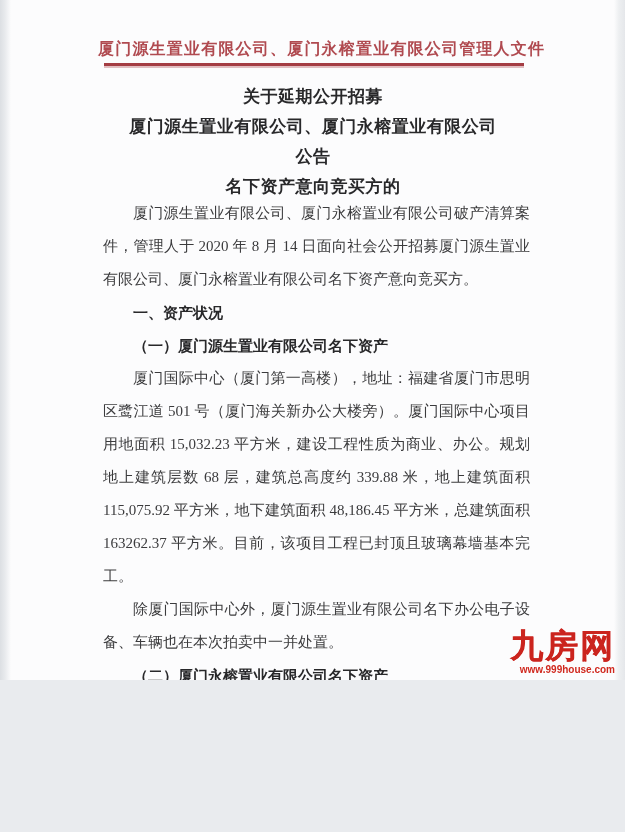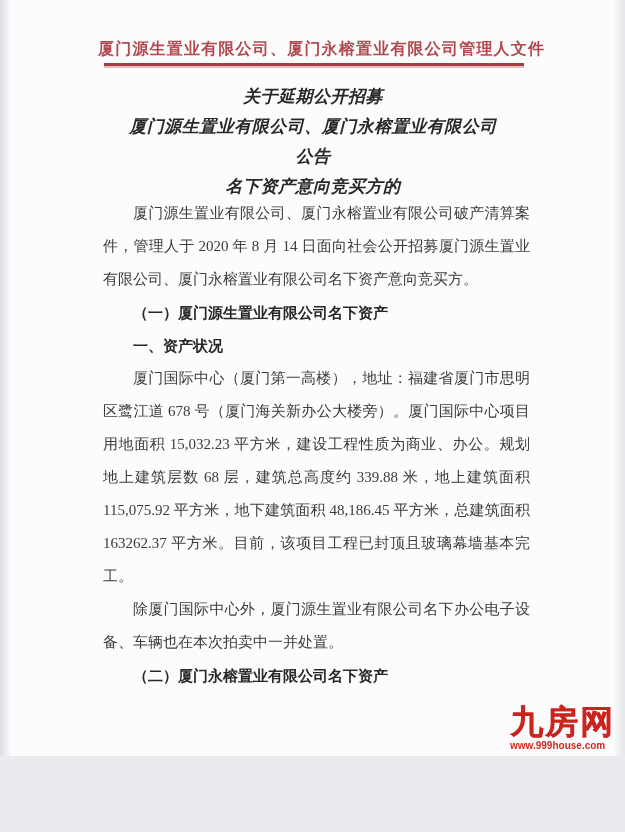--- a/index.html
+++ b/index.html
@@ -4,21 +4,21 @@
 <style>
   html, body {
     margin: 0;
     padding: 0;
     background: #e9ebee;
     font-family: "Liberation Serif", serif;
   }
   .page {
     position: relative;
     width: 625px;
-    height: 756px;
+    height: 680px;
     margin: 0 auto;
     background: var(--page_bg, #fcfcfd);
     overflow: hidden;
   }
   
   .edge {
     position: absolute;
     top: 0;
     bottom: 0;
     width: 11px;
@@ -57,21 +57,20 @@
     box-shadow: 0 2px 0 rgba(176, 74, 80, 0.35);
   }
 
   
   .title-block {
     position: absolute;
     top: 82px;
     left: 98px;
     width: 430px;
     text-align: center;
-    font-style: italic;
   }
   .title-line {
     font-family: "Liberation Sans", sans-serif;
     font-weight: bold;
     font-size: 17px;
     line-height: 30px;
     color: var(--heading_text, #28282a);
     letter-spacing: 0.5px;
     white-space: nowrap;
   }
@@ -109,21 +108,21 @@
     font-family: "Liberation Serif", serif;
     font-size: 13px;
     color: #8f9093;
   }
 
   
   .watermark {
     position: absolute;
     right: 10px;
     bottom: 3px;
-    text-align: left;
+    text-align: right;
   }
   .wm-logo {
     font-family: "Liberation Sans", sans-serif;
     font-weight: 900;
     font-size: 33px;
     line-height: 34px;
     letter-spacing: 2px;
     color: var(--watermark_red, #cb241e);
     text-shadow: 0.5px 0 0 var(--watermark_red, #cb241e);
     white-space: nowrap;
@@ -150,23 +149,23 @@
 
   <div class="title-block">
     <div class="title-line">关于延期公开招募</div>
     <div class="title-line">厦门源生置业有限公司、厦门永榕置业有限公司</div>
     <div class="title-line">公告</div>
     <div class="title-line">名下资产意向竞买方的</div>
   </div>
 
   <div class="doc-body">
     <p>厦门源生置业有限公司、厦门永榕置业有限公司破产清算案件，管理人于 2020 年 8 月 14 日面向社会公开招募厦门源生置业有限公司、厦门永榕置业有限公司名下资产意向竞买方。</p>
+    <p class="heading">一、资产状况</p>
     <p class="heading">（一）厦门源生置业有限公司名下资产</p>
-    <p class="heading">一、资产状况</p>
-    <p>厦门国际中心（厦门第一高楼），地址：福建省厦门市思明区鹭江道 678 号（厦门海关新办公大楼旁）。厦门国际中心项目用地面积 15,032.23 平方米，建设工程性质为商业、办公。规划地上建筑层数 68 层，建筑总高度约 339.88 米，地上建筑面积 115,075.92 平方米，地下建筑面积 48,186.45 平方米，总建筑面积 163262.37 平方米。目前，该项目工程已封顶且玻璃幕墙基本完工。</p>
+    <p>厦门国际中心（厦门第一高楼），地址：福建省厦门市思明区鹭江道 501 号（厦门海关新办公大楼旁）。厦门国际中心项目用地面积 15,032.23 平方米，建设工程性质为商业、办公。规划地上建筑层数 68 层，建筑总高度约 339.88 米，地上建筑面积 115,075.92 平方米，地下建筑面积 48,186.45 平方米，总建筑面积 163262.37 平方米。目前，该项目工程已封顶且玻璃幕墙基本完工。</p>
     <p>除厦门国际中心外，厦门源生置业有限公司名下办公电子设备、车辆也在本次拍卖中一并处置。</p>
     <p class="heading">（二）厦门永榕置业有限公司名下资产</p>
   </div>
 
   <div class="page-number">1</div>
 
   <div class="watermark">
     <div class="wm-logo">九房网</div>
     <div class="wm-url">www.999house.com</div>
   </div>

